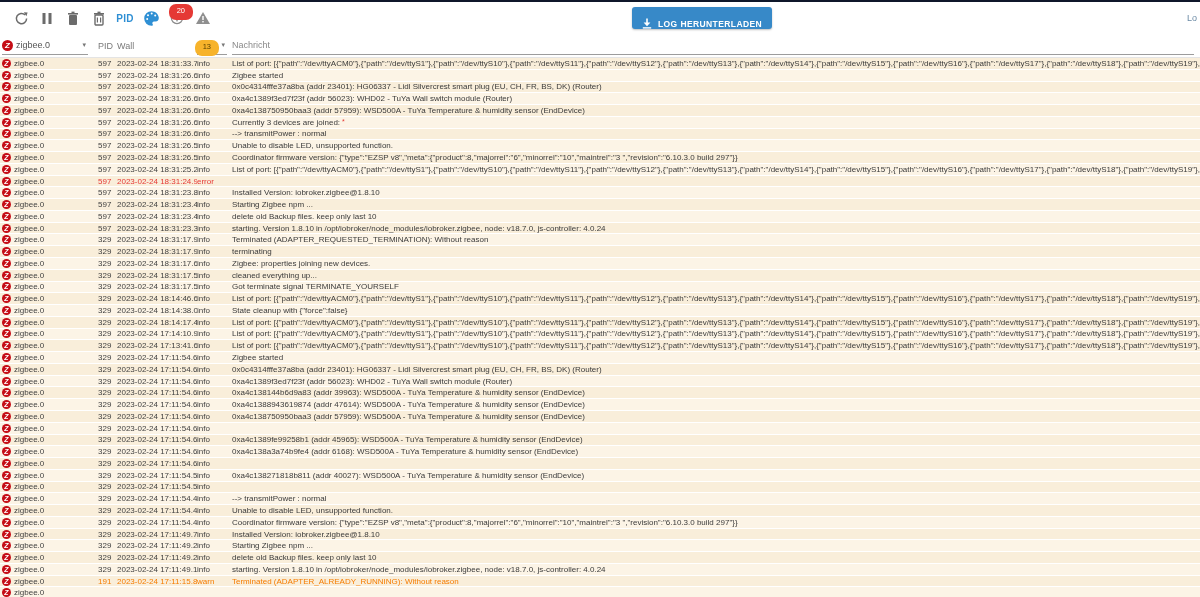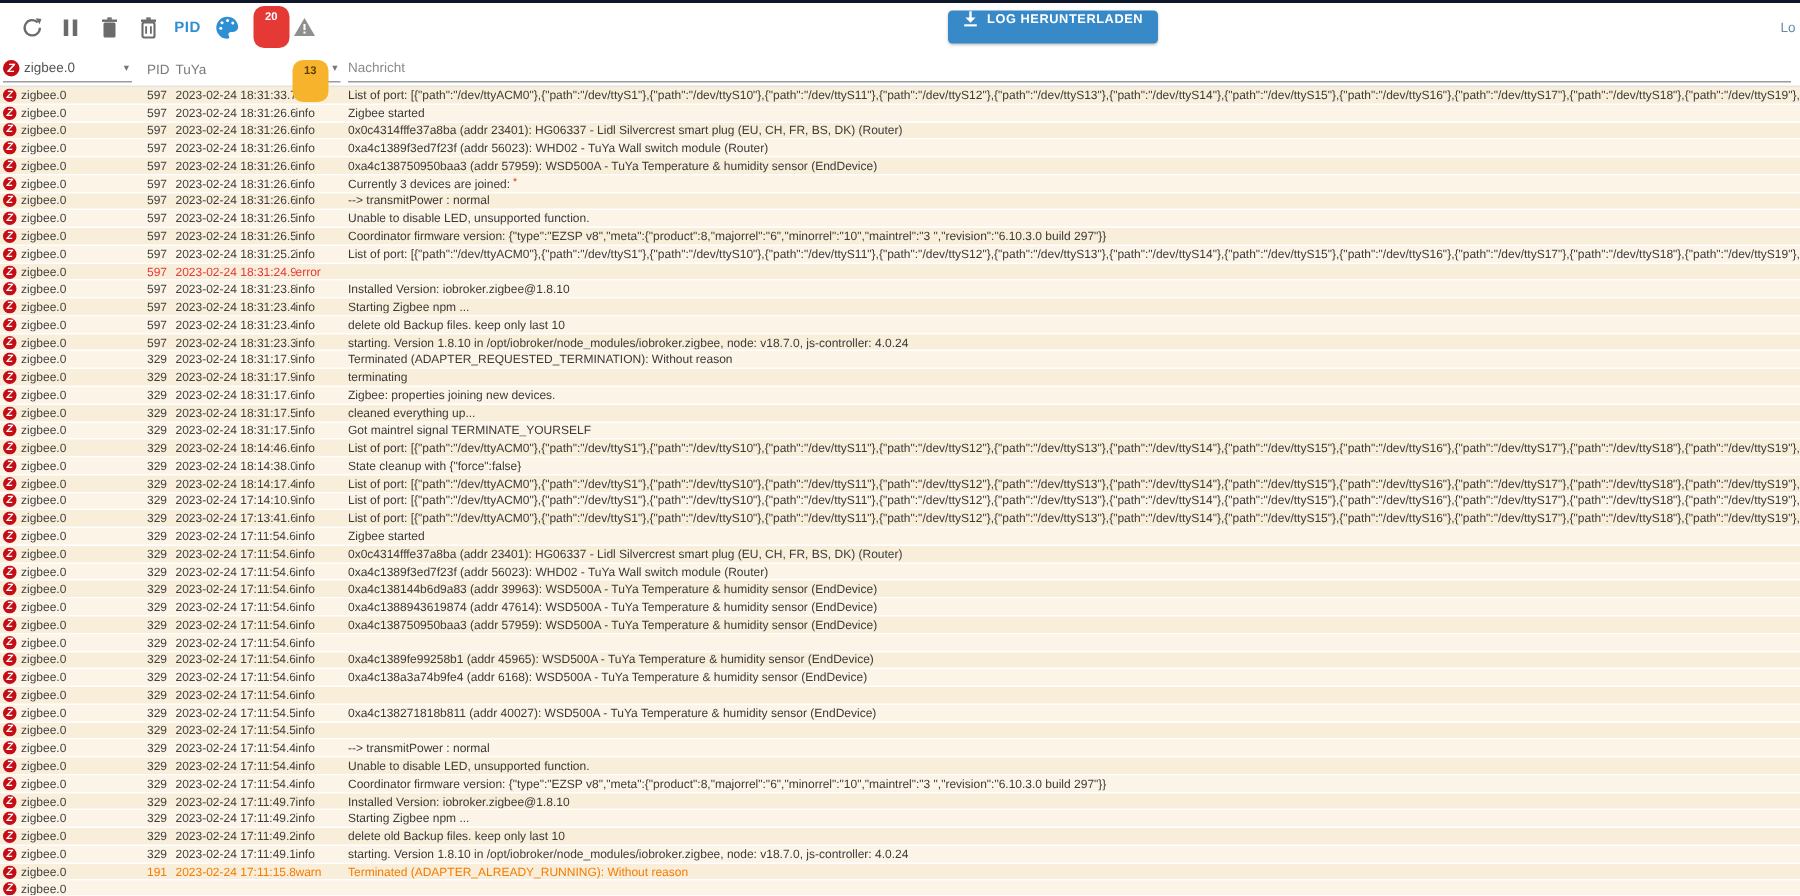--- a/index.html
+++ b/index.html
@@ -11,30 +11,30 @@
   }
 
   
   .toolbar { position:relative; height:32px; display:flex; align-items:center; padding-left:8px; }
   .tb-icon {
     position:relative; width:26px; height:24px; display:flex; align-items:center; justify-content:center;
     cursor:pointer; flex:0 0 auto;
   }
   .pid-toggle { color:#2e8fd4; font-size:10px; font-weight:bold; letter-spacing:.3px; }
   .badge {
-    position:absolute; top:-2px; right:-3px; min-width:13px; height:28px; padding:0 8px;
-    border-radius:7px; font-size:7.5px; font-weight:bold; line-height:13px; text-align:center;
+    position:absolute; top:-2px; right:-3px; min-width:13px; height:16px; padding:0 8px;
+    border-radius:7px; font-size:7.5px; font-weight:normal; line-height:13px; text-align:center;
   }
   .badge-red { background:#e53935; color:#fff; }
   .badge-amber { background:#f7b32b; color:#5c4300;margin-top:36px; }
   .download-btn {
     position:absolute; left:632px; top:5px; height:22px; padding:0 10px;
     background:#3789c8; color:#fff; border:none; border-radius:3px;
     font-family:"Liberation Sans",sans-serif; font-size:8.5px; font-weight:bold; letter-spacing:.4px;
-    display:flex; align-items:flex-start; gap:6px; cursor:pointer; box-shadow:0 1px 2px rgba(0,0,0,.25);
+    display:flex; align-items:flex-end; gap:6px; cursor:pointer; box-shadow:0 1px 2px rgba(0,0,0,.25);
   }
   .top-right-text { position:absolute; right:3px; top:11px; font-size:9px; color:#6b8aa5; }
 
   
   .grid-header {
     display:flex; align-items:center; height:24px; padding-left:2px;
     border-bottom:1px solid #e4e4e4; color:#7a7a7a; font-size:9px;
   }
   .col-source { width:93px; flex:0 0 auto; }
   .col-pid    { width:22px; flex:0 0 auto; }
@@ -171,21 +171,21 @@
 
   <div class="grid-header">
     <div class="col-source">
       <div class="hdr-select src-select">
         <span class="zb-icon hdr-zb">Z</span>
         <span>zigbee.0</span>
         <span class="caret">▾</span>
       </div>
     </div>
     <div class="col-pid">PID</div>
-    <div class="col-time">TuYa</div>
+    <div class="col-time">Wall</div>
     <div class="col-level">
       <div class="hdr-select lvl-select">
         <span>silly</span>
         <span class="caret">▾</span>
       </div>
     </div>
     <div class="col-msg">
       <input class="msg-filter" type="text" placeholder="Nachricht" style="">
     </div>
   </div>
@@ -381,21 +381,21 @@
       <div class="col-msg">cleaned everything up...</div>
     </div>
       <div class="log-row even lvl-info">
       <div class="col-source">
         <span class="zb-icon">Z</span>
         <span>zigbee.0</span>
       </div>
       <div class="col-pid">329</div>
       <div class="col-time">2023-02-24 18:31:17.592</div>
       <div class="col-level">info</div>
-      <div class="col-msg">Got maintrel signal TERMINATE_YOURSELF</div>
+      <div class="col-msg">Got terminate signal TERMINATE_YOURSELF</div>
     </div>
       <div class="log-row odd lvl-info">
       <div class="col-source">
         <span class="zb-icon">Z</span>
         <span>zigbee.0</span>
       </div>
       <div class="col-pid">329</div>
       <div class="col-time">2023-02-24 18:14:46.674</div>
       <div class="col-level">info</div>
       <div class="col-msg">List of port: [{"path":"/dev/ttyACM0"},{"path":"/dev/ttyS1"},{"path":"/dev/ttyS10"},{"path":"/dev/ttyS11"},{"path":"/dev/ttyS12"},{"path":"/dev/ttyS13"},{"path":"/dev/ttyS14"},{"path":"/dev/ttyS15"},{"path":"/dev/ttyS16"},{"path":"/dev/ttyS17"},{"path":"/dev/ttyS18"},{"path":"/dev/ttyS19"},{"path":"/dev/ttyS2"},{"path":"/dev/ttyS20"},{"path":"/dev/ttyS21"},{"path":"/dev/ttyS22"},{"path":"/dev/ttyS23"},{"path":"/dev/ttyS24"}]</div>

